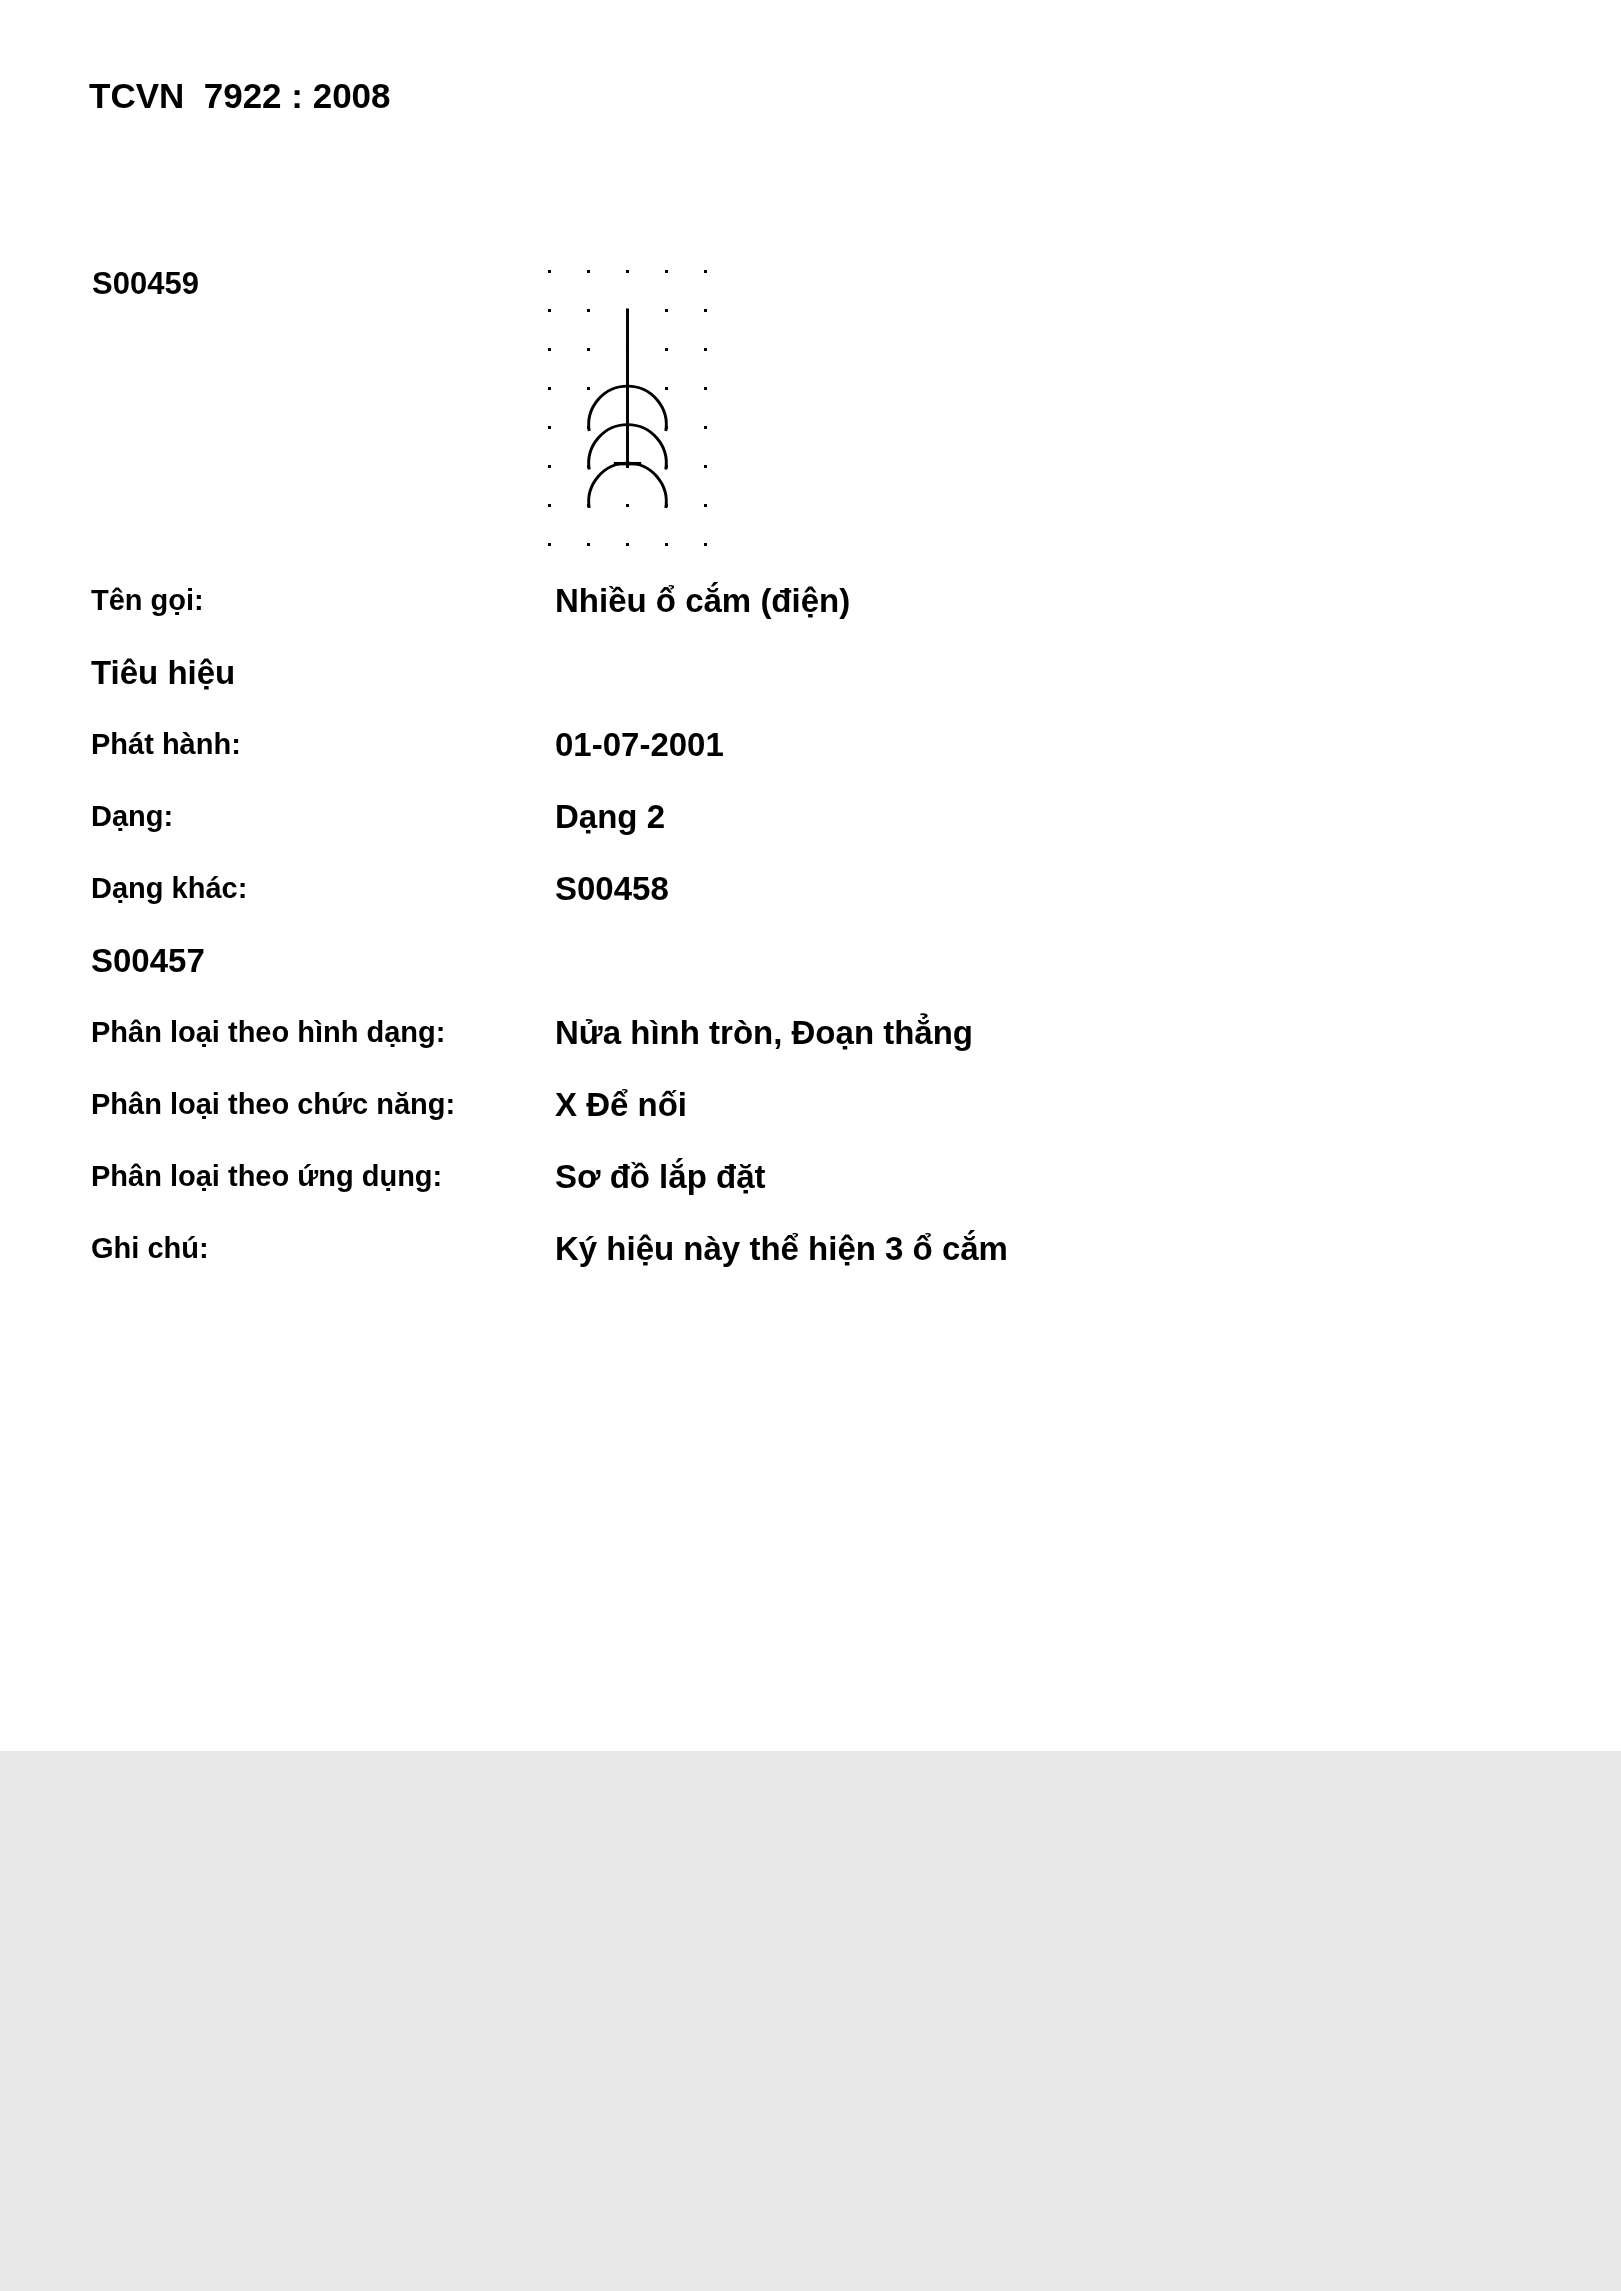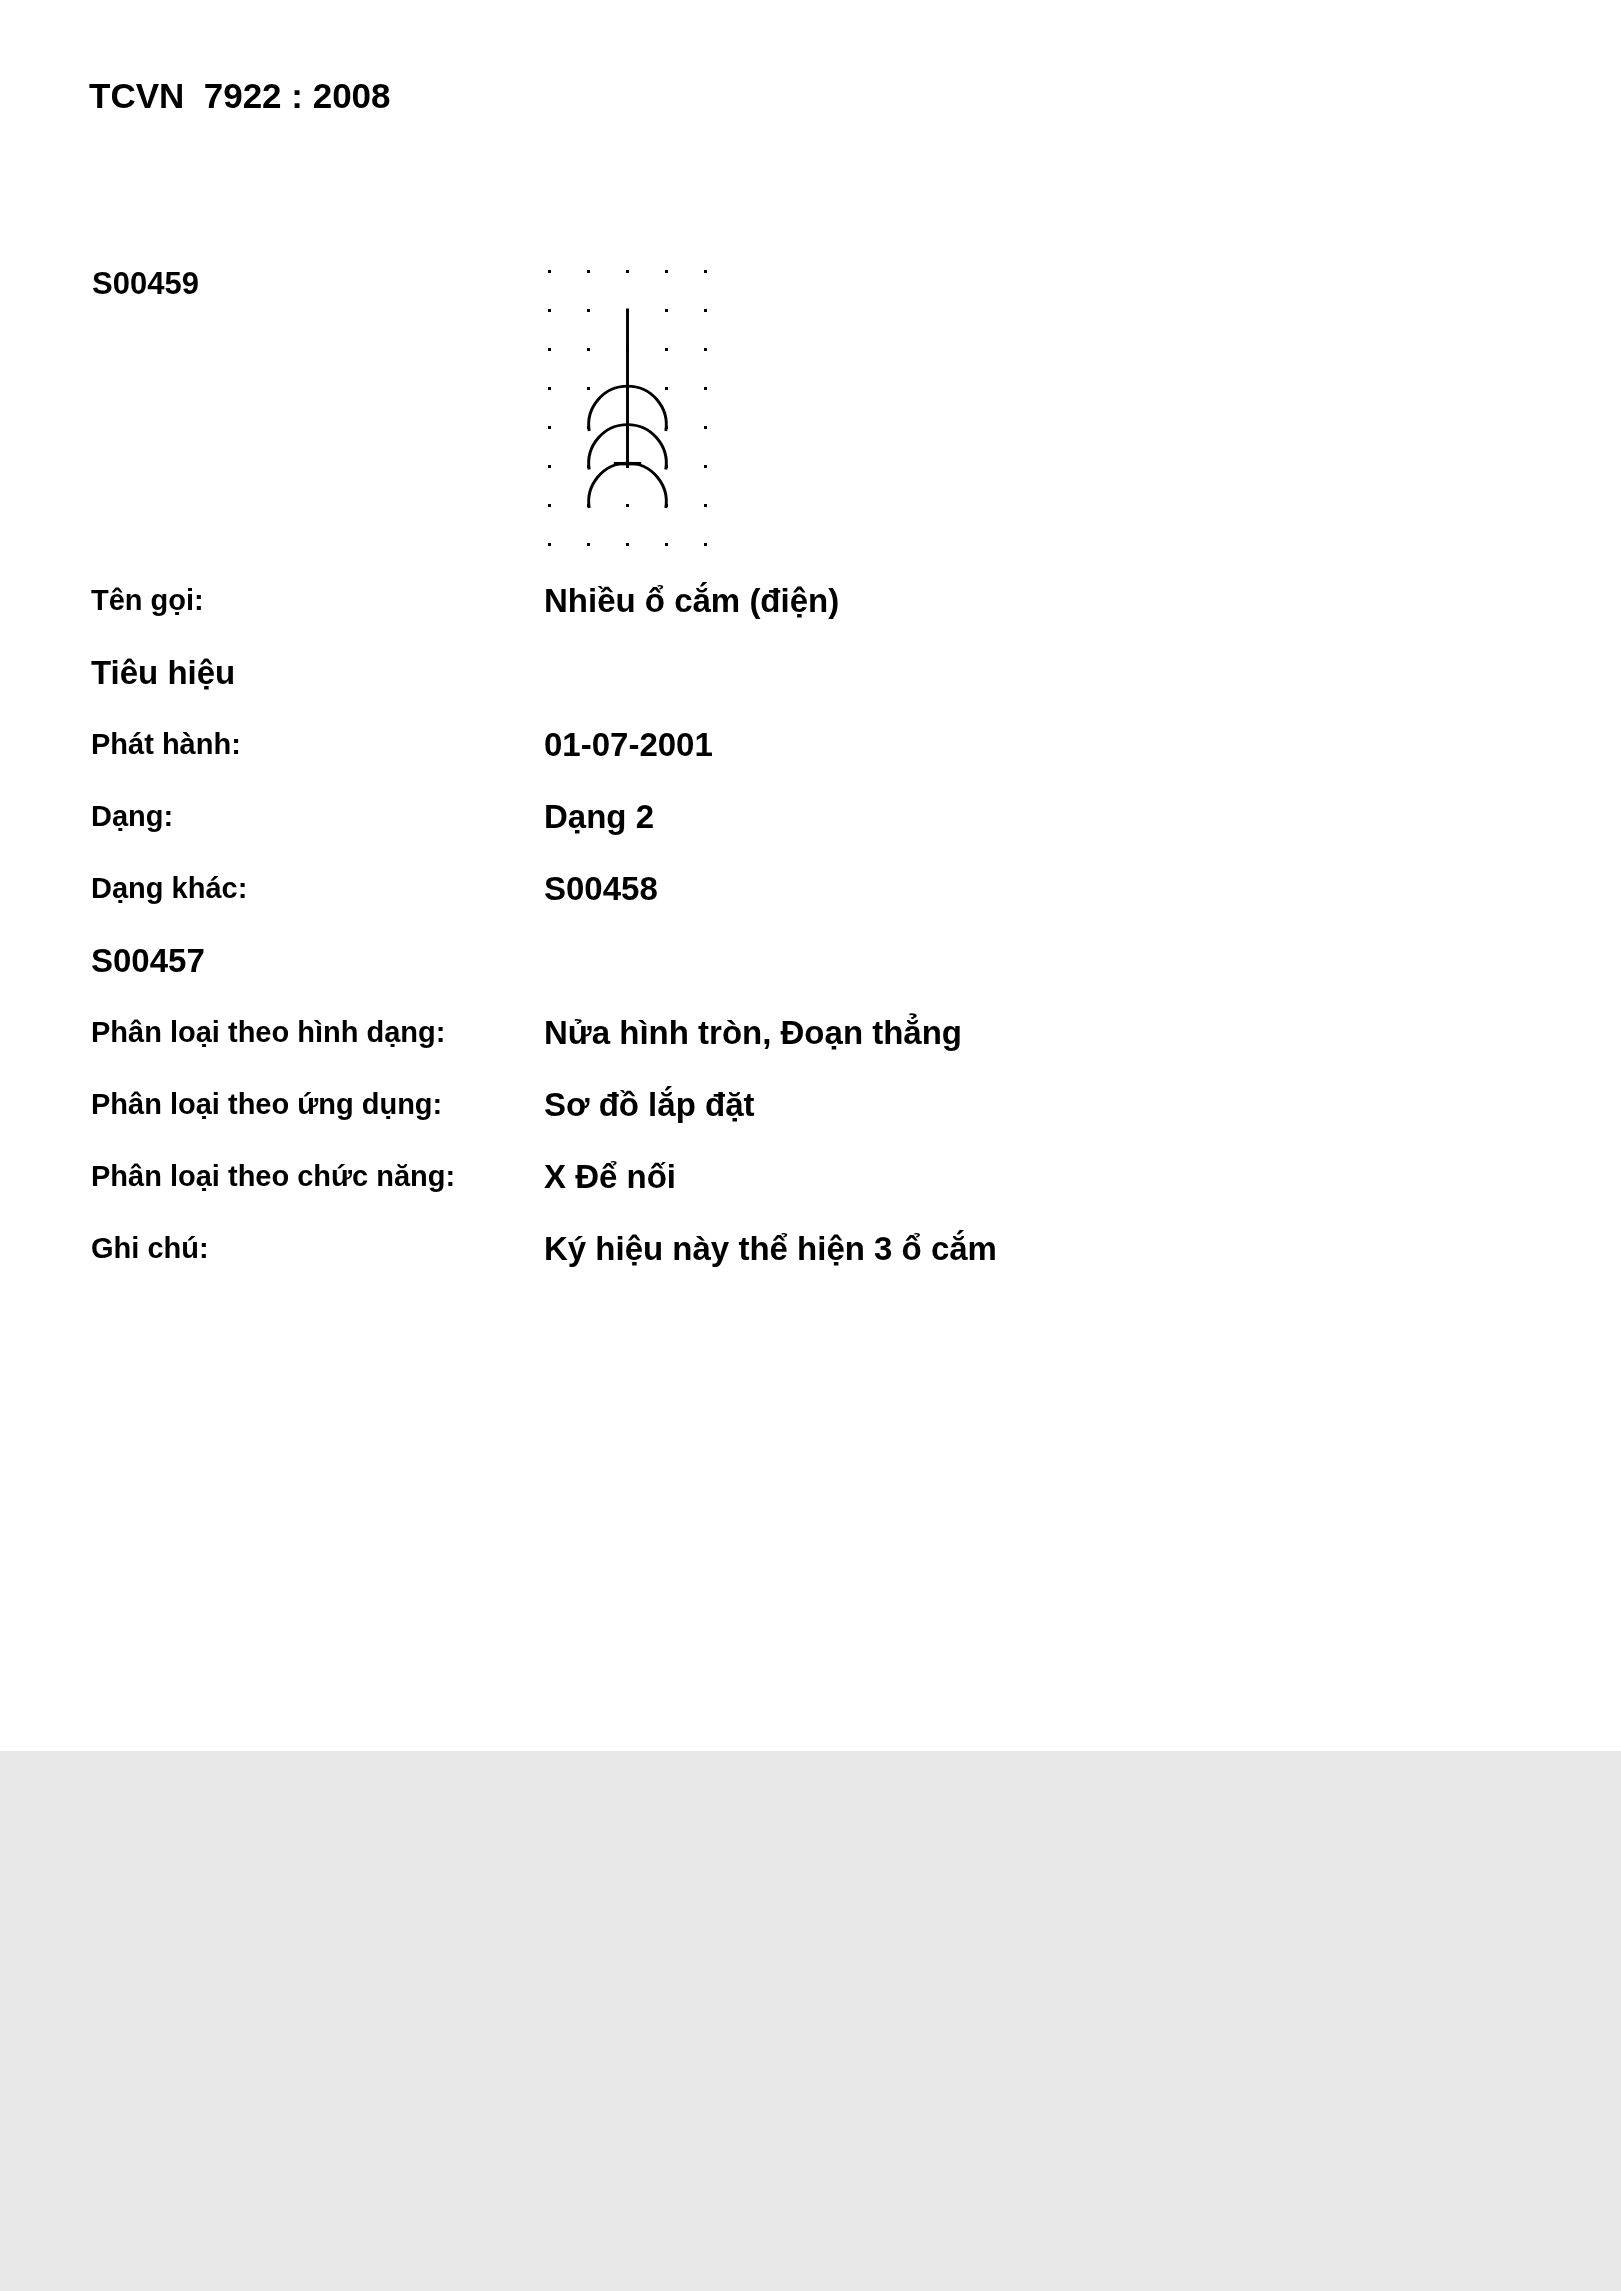--- a/index.html
+++ b/index.html
@@ -50,20 +50,21 @@
   .fields {
     position:absolute;
     left:91px;
     top:583px;
     width:1431px;
   }
   .field-row {
     display:flex;
     align-items:flex-start;
     height:72px;
+    gap:11px;
   }
   .field-label {
     width:453px;
     flex:0 0 453px;
     font-size:29px;
     line-height:35px;
     font-weight:bold;
   }
   .field-value {
     font-size:33px;
@@ -121,26 +122,26 @@
       <span class="field-value">S00458</span>
     </div>
     <div class="field-row">
       <span class="field-value">S00457</span>
     </div>
     <div class="field-row">
       <span class="field-label">Phân loại theo hình dạng:</span>
       <span class="field-value">Nửa hình tròn, Đoạn thẳng</span>
     </div>
     <div class="field-row">
+      <span class="field-label">Phân loại theo chức năng:</span>
+      <span class="field-value">X Để nối</span>
+    </div>
+    <div class="field-row">
       <span class="field-label">Phân loại theo ứng dụng:</span>
       <span class="field-value">Sơ đồ lắp đặt</span>
-    </div>
-    <div class="field-row">
-      <span class="field-label">Phân loại theo chức năng:</span>
-      <span class="field-value">X Để nối</span>
     </div>
     <div class="field-row">
       <span class="field-label">Ghi chú:</span>
       <span class="field-value">Ký hiệu này thể hiện 3 ổ cắm</span>
     </div>
   </div>
 
   <div class="page-number">414</div>
 
 </div>

